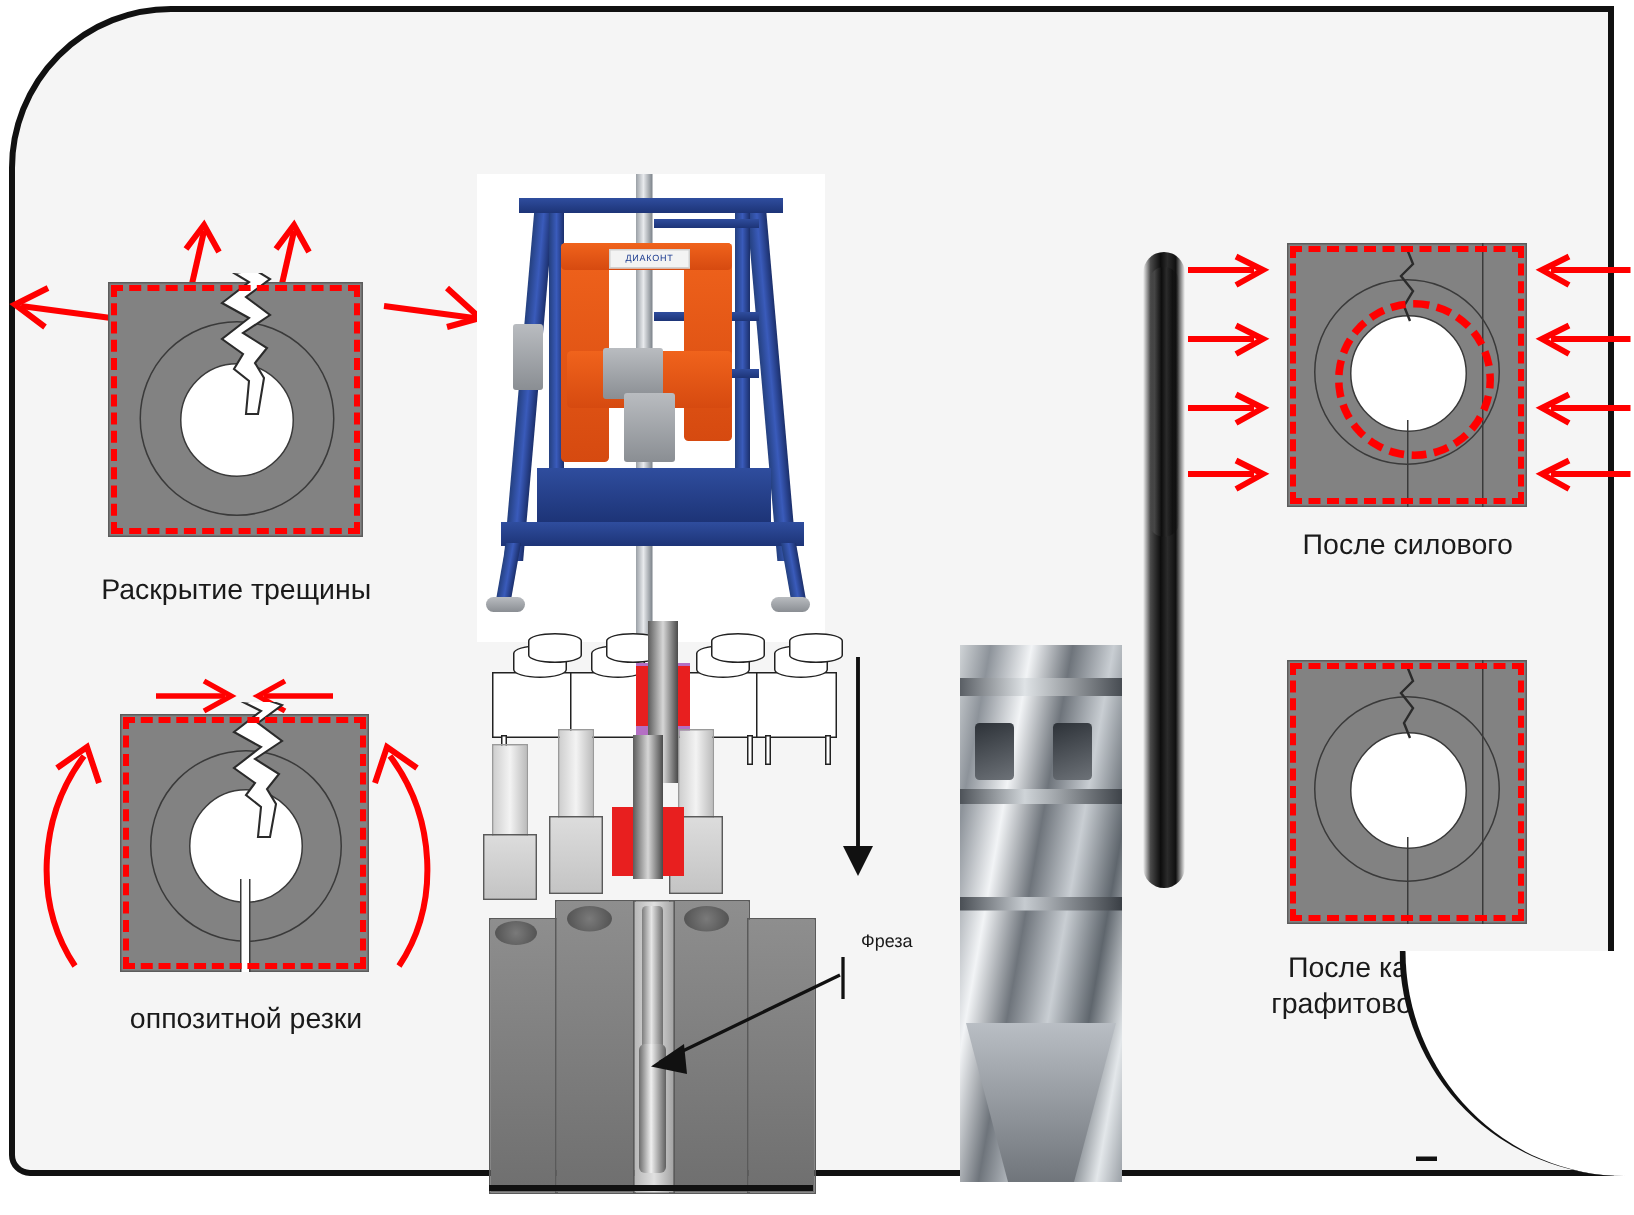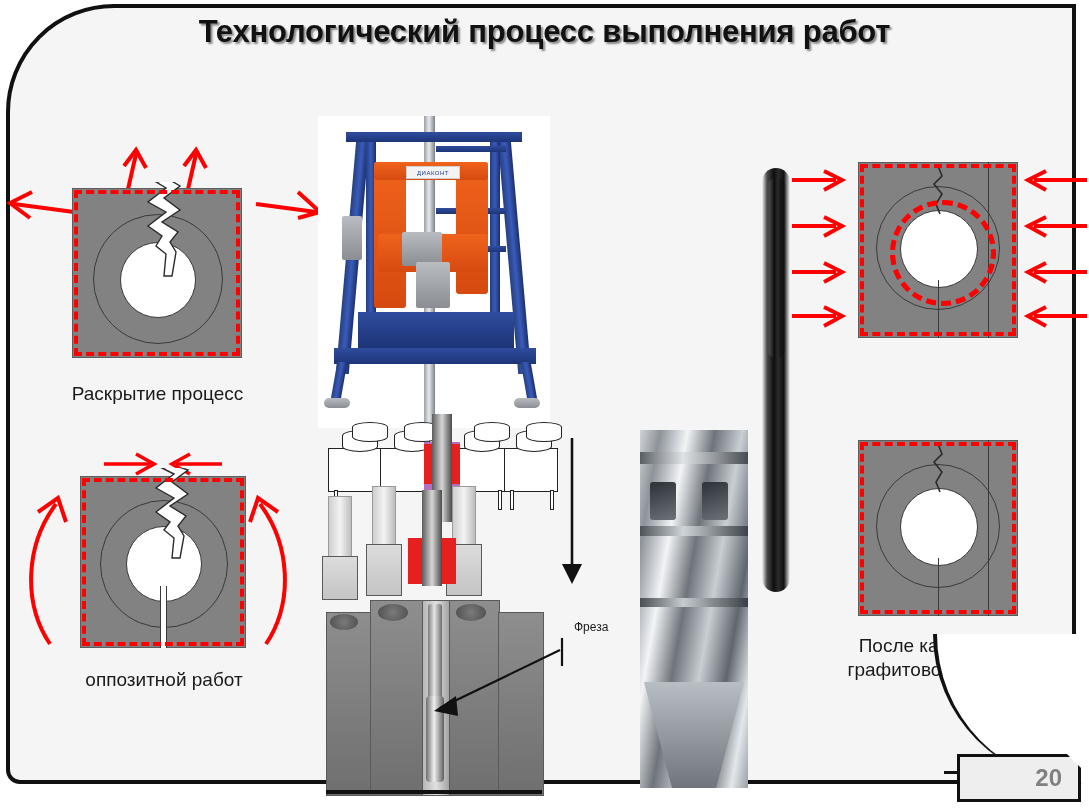--- a/index.html
+++ b/index.html
@@ -123,21 +123,20 @@
 
   .leader{position:absolute;}
 </style>
 </head>
 <body>
 
 <div class="slide">
 
   <div class="frame"></div>
 
-  <div class="title">Технологический процесс выполнения работ</div>
 
   <div>
 
     <svg class="arrow-svg" style="left:110px;top:140px;width:110px;height:62px;" viewBox="0 0 110 62">
       <g stroke="#ff0000" stroke-width="4" fill="none">
         <path d="M16 58 L26 14"></path>
         <path d="M14 26 L26 10 L36 28" stroke-linejoin="miter"></path>
         <path d="M76 58 L86 14"></path>
         <path d="M74 26 L86 10 L96 28" stroke-linejoin="miter"></path>
       </g>
@@ -162,21 +161,21 @@
       <div class="ring" style="left:21px;top:26px;width:128px;height:128px;"></div>
       <div class="hole" style="left:48px;top:54px;width:74px;height:74px;"></div>
 
       <svg class="crack" style="left:54px;top:-6px;width:64px;height:96px;" viewBox="0 0 64 96">
         <path d="M30 0 L40 6 L22 20 L40 30 L22 44 L36 54 L30 64 L40 72 L38 94
                  L46 94 L50 70 L44 60 L52 50 L36 40 L54 28 L38 16 L54 4 L44 -2 Z" fill="#ffffff" stroke="#2b2b2b" stroke-width="1.4"></path>
       </svg>
       <div class="dash"></div>
     </div>
 
-    <div class="caption" style="left:20px;top:382px;width:275px;">Раскрытие процесс</div>
+    <div class="caption" style="left:20px;top:382px;width:275px;">Раскрытие трещины</div>
   </div>
 
   <div>
 
     <svg class="arrow-svg" style="left:98px;top:446px;width:130px;height:34px;" viewBox="0 0 130 34">
       <g stroke="#ff0000" stroke-width="3.6" fill="none">
         <path d="M6 18 L52 18"></path>
         <path d="M38 8 L56 18 L38 28" stroke-linejoin="miter"></path>
         <path d="M124 18 L78 18"></path>
         <path d="M92 8 L74 18 L92 28" stroke-linejoin="miter"></path>
@@ -205,21 +204,21 @@
       <div class="slit-line" style="left:80px;top:110px;height:62px;"></div>
       <div class="slit-line" style="left:86px;top:110px;height:62px;"></div>
       <svg class="crack" style="left:54px;top:-8px;width:64px;height:92px;" viewBox="0 0 64 92">
         <path d="M28 0 L40 6 L22 20 L40 30 L22 44 L36 54 L30 62 L40 70 L38 90
                  L46 90 L50 68 L44 58 L52 48 L36 38 L54 26 L38 14 L54 2 L42 -2 Z" fill="#ffffff" stroke="#2b2b2b" stroke-width="1.4"></path>
       </svg>
       <div class="dash"></div>
     </div>
 
     <div class="caption" style="left:14px;top:668px;width:300px;">
-      <div>оппозитной работ</div>
+      <div>оппозитной резки</div>
     </div>
   </div>
 
   <div class="rig">
     <div class="rig-post" style="left:106px;top:0px;width:11px;height:312px;"></div>
 
     <div class="rig-bar2" style="left:28px;top:24px;width:13px;height:234px;transform:skewX(-5deg);"></div>
     <div class="rig-bar2" style="left:190px;top:24px;width:13px;height:234px;transform:skewX(5deg);"></div>
     <div class="rig-bar2" style="left:48px;top:16px;width:10px;height:186px;"></div>
     <div class="rig-bar2" style="left:172px;top:16px;width:10px;height:186px;"></div>
@@ -364,20 +363,21 @@
       <div class="reddash-circle" style="left:32px;top:38px;width:96px;height:96px;"></div>
       <div class="slit-line" style="left:80px;top:118px;height:58px;"></div>
       <div class="slit-line" style="left:130px;top:0px;height:176px;"></div>
       <svg class="crack" style="left:66px;top:4px;width:30px;height:52px;" viewBox="0 0 30 52">
         <path d="M14 0 L18 10 L10 18 L18 28 L12 38 L16 48" fill="none" stroke="#2b2b2b" stroke-width="1.6"></path>
       </svg>
       <div class="dash"></div>
     </div>
 
     <div class="caption" style="left:806px;top:352px;width:265px;">
+      <div>После силового</div>
     </div>
   </div>
 
   <div>
     <div class="xsec" style="left:858px;top:440px;width:160px;height:176px;">
       <div class="block"></div>
       <div class="ring" style="left:18px;top:24px;width:122px;height:122px;"></div>
       <div class="hole" style="left:42px;top:48px;width:76px;height:76px;"></div>
       <div class="slit-line" style="left:80px;top:118px;height:58px;"></div>
       <div class="slit-line" style="left:130px;top:0px;height:176px;"></div>
@@ -388,17 +388,14 @@
     </div>
 
     <div class="caption" style="left:790px;top:634px;width:300px;">
       <div>После калибровки</div>
       <div>графитовой колонны</div>
     </div>
   </div>
 
   <div class="frame-cut" style="right:6px;bottom:26px;"></div>
   <div class="badge-tail" style="left:944px;bottom:36px;"></div>
-  <div class="page-badge">
-    <span>20</span>
-  </div>
 
 </div>
 
 </body></html>

